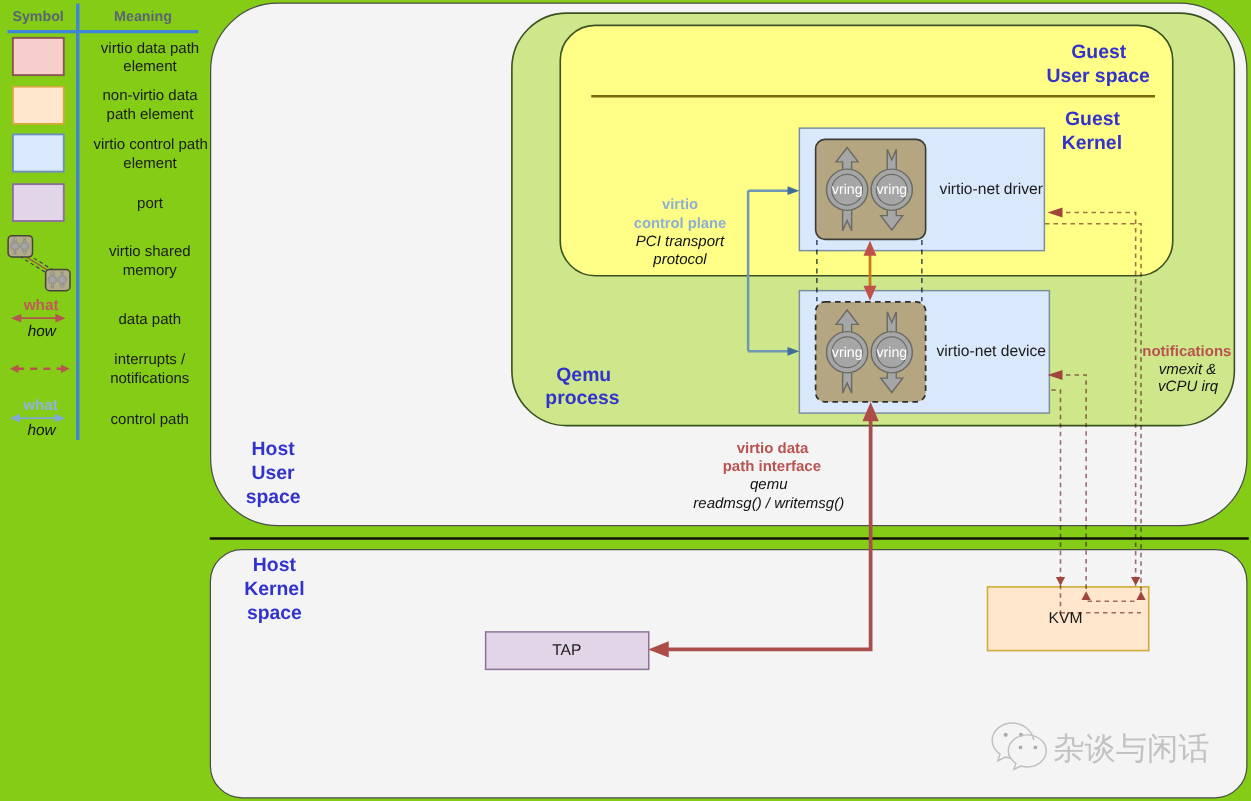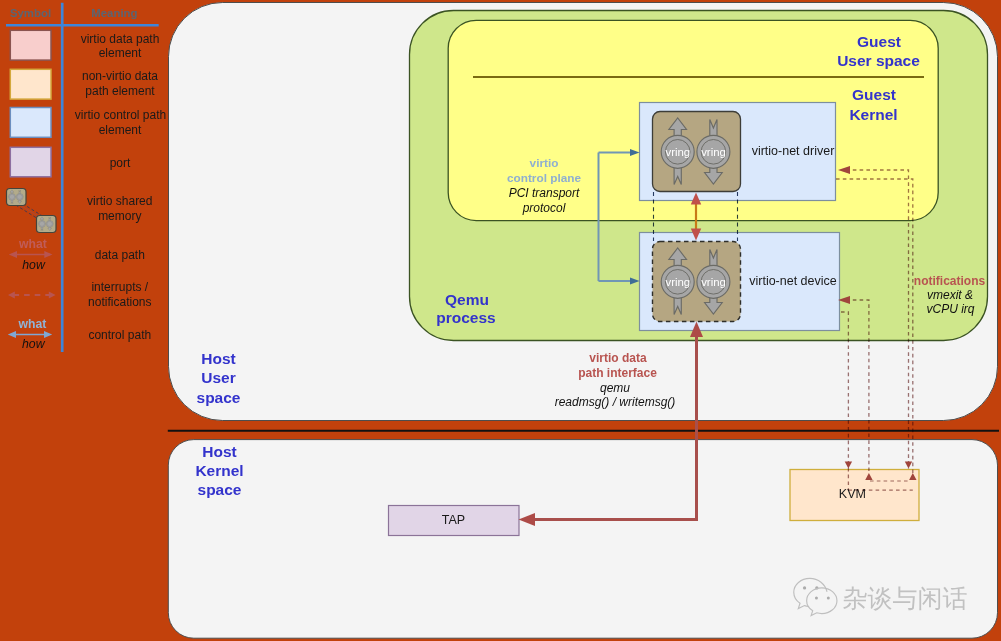--- a/index.html
+++ b/index.html
@@ -1,18 +1,18 @@
 <!DOCTYPE html>
 <html><head>
 <meta charset="utf-8">
 <title>virtio architecture</title>
 <style>
   html,body{margin:0;padding:0;background:#ffffff;}
   body{width:1001px;height:641px;font-family:"Liberation Sans",sans-serif;overflow:hidden;}
-  #root{position:relative;width:1001px;height:641px;background:#c2410c;}
+  #root{position:relative;width:1001px;height:641px;background:#84cc16;}
   svg#scene{position:absolute;left:0;top:0;display:block;}
   .lg-head{font-family:"Liberation Sans",sans-serif;font-size:11.4px;font-weight:bold;fill:#5a6572;}
   .lg-txt{font-family:"Liberation Sans",sans-serif;font-size:12px;fill:#1a1a1a;}
   .lg-what-r{font-family:"Liberation Sans",sans-serif;font-size:12.2px;font-weight:bold;fill:#c05c58;}
   .lg-what-b{font-family:"Liberation Sans",sans-serif;font-size:12.2px;font-weight:bold;fill:#8fb4d8;}
   .lg-how{font-family:"Liberation Sans",sans-serif;font-size:12.3px;font-style:italic;fill:#111111;}
   .zone{font-family:"Liberation Sans",sans-serif;font-size:15.5px;font-weight:bold;fill:#3333cc;}
   .boxlbl{font-family:"Liberation Sans",sans-serif;font-size:12.5px;fill:#1a1a1a;}
   .vring{font-family:"Liberation Sans",sans-serif;font-size:11.4px;fill:#ffffff;}
   .ann-b-r{font-family:"Liberation Sans",sans-serif;font-size:12px;font-weight:bold;fill:#b85450;}

